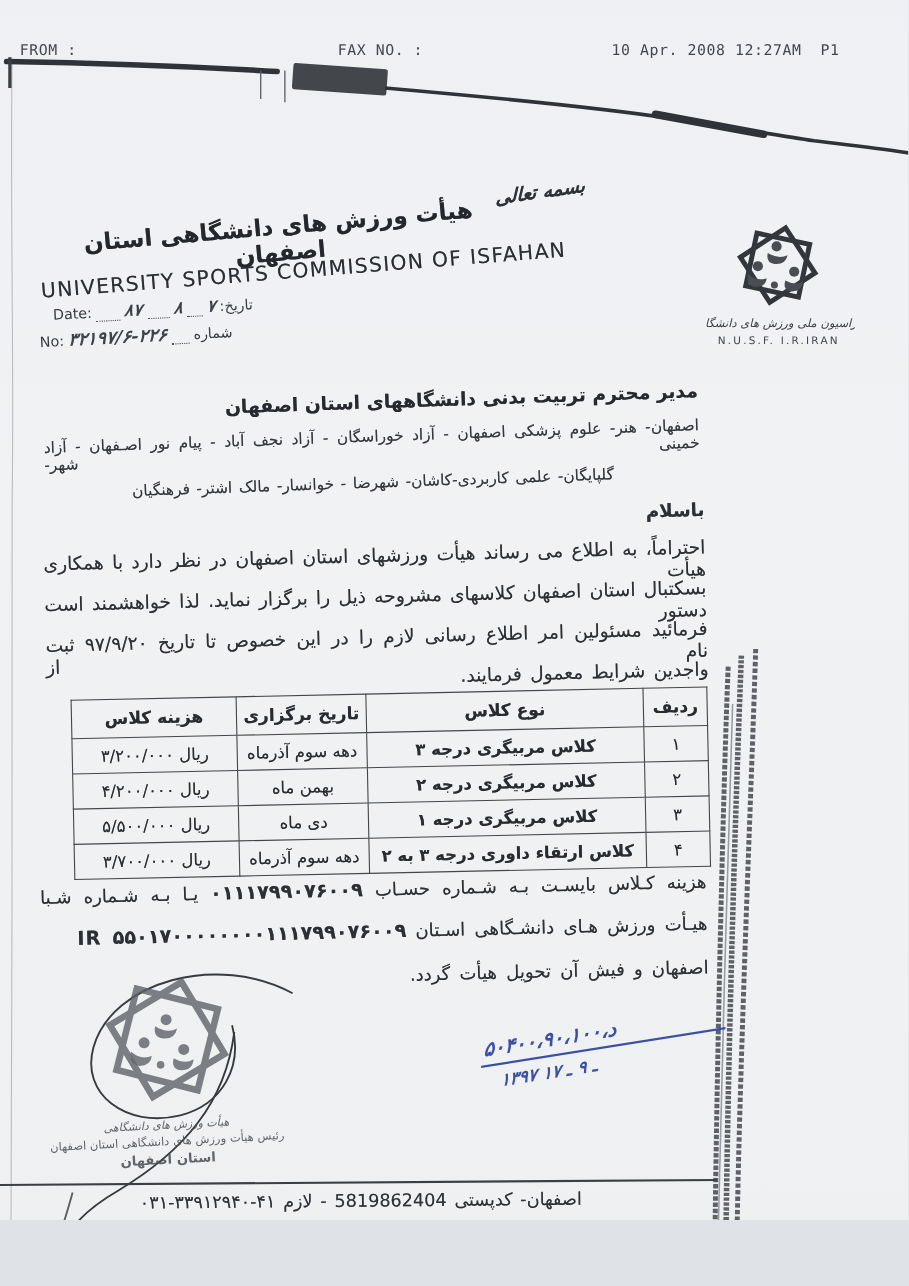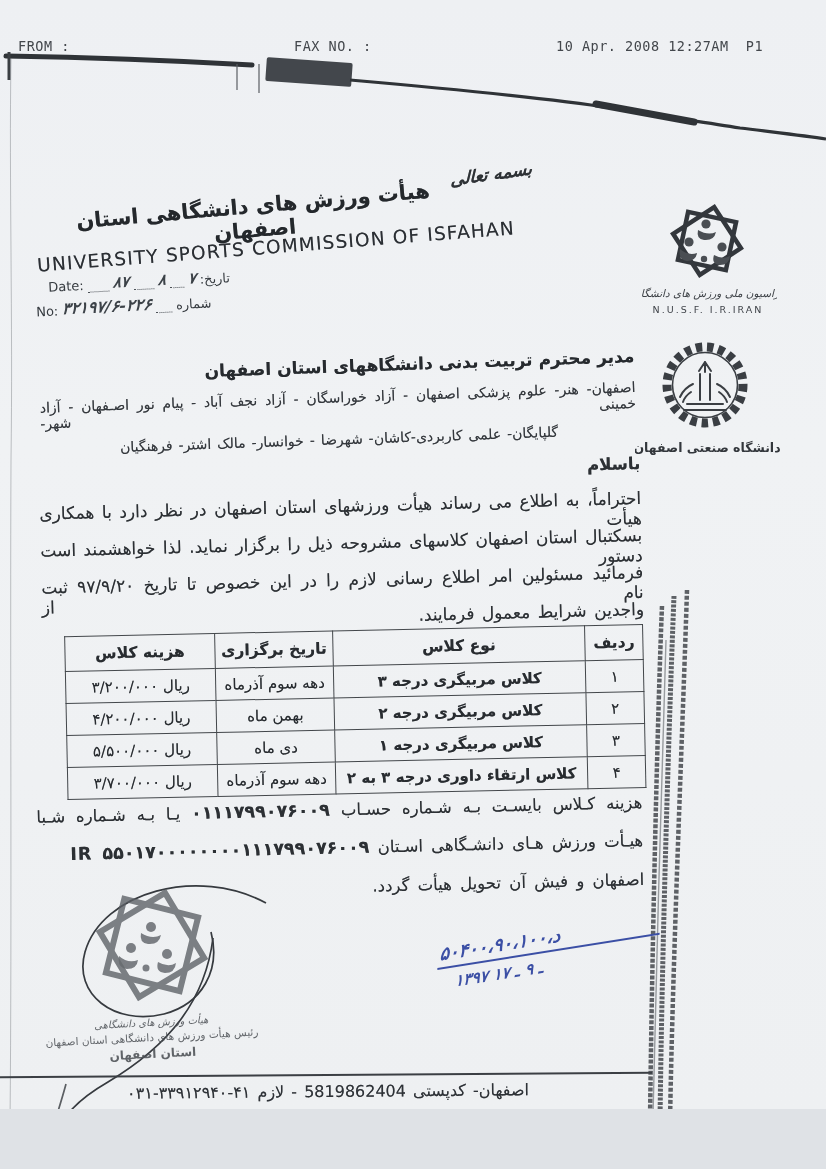--- a/index.html
+++ b/index.html
@@ -87,21 +87,21 @@
   svg{display:block;}
   .overlay{position:absolute;inset:0;pointer-events:none;}
 </style>
 </head>
 <body>
 
 <div class="page">
 
   <div class="faxhdr">
     <span style="left:18px">FROM :</span>
-    <span style="left:294px">FAX NO. :</span>
+    <span style="left:307px">FAX NO. :</span>
     <span style="left:556px">10 Apr. 2008 12:27AM  P1</span>
   </div>
 
   <svg class="overlay" width="826" height="1169" viewBox="0 0 826 1169">
 
     <g>
       <path d="M6,56 C70,57 165,60 252,65" stroke="#2f3337" stroke-width="5" fill="none" stroke-linecap="round"></path>
       <rect x="266" y="60" width="86" height="24" rx="2" fill="#43474c" transform="rotate(4 309 72)"></rect>
       <path d="M350,80 C430,87 540,97 612,108 C660,115 700,122 740,128 C780,133 806,136 826,139" stroke="#2f3337" stroke-width="3.2" fill="none"></path>
       <path d="M596,104 C630,110 662,116 694,122" stroke="#2f3337" stroke-width="7" fill="none" stroke-linecap="round"></path>
@@ -160,34 +160,20 @@
         <circle cx="62" cy="66" r="3.2"></circle>
         <path d="M56,37 q10,6 18,2 q-2,9 -12,8 q-8,-1 -6,-10z"></path>
         <path d="M38,56 q8,7 17,4 q-1,8 -10,8 q-9,-1 -7,-12z"></path>
         <path d="M72,62 q9,5 16,1 q-1,9 -10,9 q-9,-1 -6,-10z"></path>
       </g>
       <text x="66" y="104" text-anchor="middle" font-size="10.5" font-style="italic" fill="#3c4045">فدراسیون ملی ورزش های دانشگاهی</text>
       <text x="66" y="120" text-anchor="middle" font-size="9.5" letter-spacing="2" fill="#40444a" font-family="DejaVu Serif,serif">N.U.S.F. I.R.IRAN</text>
     </svg>
   </div>
 
-  <div class="logo" style="left:635px;top:340px;width:145px;">
-    <svg width="145" height="118" viewBox="0 0 145 118">
-      <circle cx="70" cy="45" r="38" fill="none" stroke="#3a3e43" stroke-width="9" stroke-dasharray="6.5 4.8"></circle>
-      <circle cx="70" cy="45" r="32.5" fill="none" stroke="#3a3e43" stroke-width="1.6"></circle>
-      <g stroke="#3a3e43" stroke-width="2" fill="none" stroke-linecap="round">
-        <path d="M70,22 l-6,9 M70,22 l6,9 M70,22 l0,10"></path>
-        <path d="M65,34 v26 M75,34 v26"></path>
-        <path d="M58,44 q-9,4 -13,13 M82,44 q9,4 13,13"></path>
-        <path d="M56,52 q-6,4 -8,10 M84,52 q6,4 8,10"></path>
-        <path d="M52,64 h36 M49,70 h42"></path>
-      </g>
-      <text x="72" y="112" text-anchor="middle" font-size="12.5" font-weight="bold" fill="#33373c">دانشگاه صنعتی اصفهان</text>
-    </svg>
-  </div>
 
   <div class="recipient ink">
     <div class="head">مدیر محترم تربیت بدنی دانشگاههای استان اصفهان</div>
     <div class="uline l1">اصفهان- هنر- علوم پزشکی اصفهان - آزاد خوراسگان - آزاد نجف آباد - پیام نور اصـفهان - آزاد خمینی شهر-</div>
     <div class="uline l2">گلپایگان- علمی کاربردی-کاشان- شهرضا - خوانسار- مالک اشتر- فرهنگیان</div>
   </div>
 
   <div class="letterbody ink">
     <div class="salut">باسلام</div>
     <div class="bl1">احتراماً، به اطلاع می رساند هیأت ورزشهای استان اصفهان در نظر دارد با همکاری هیأت</div>

